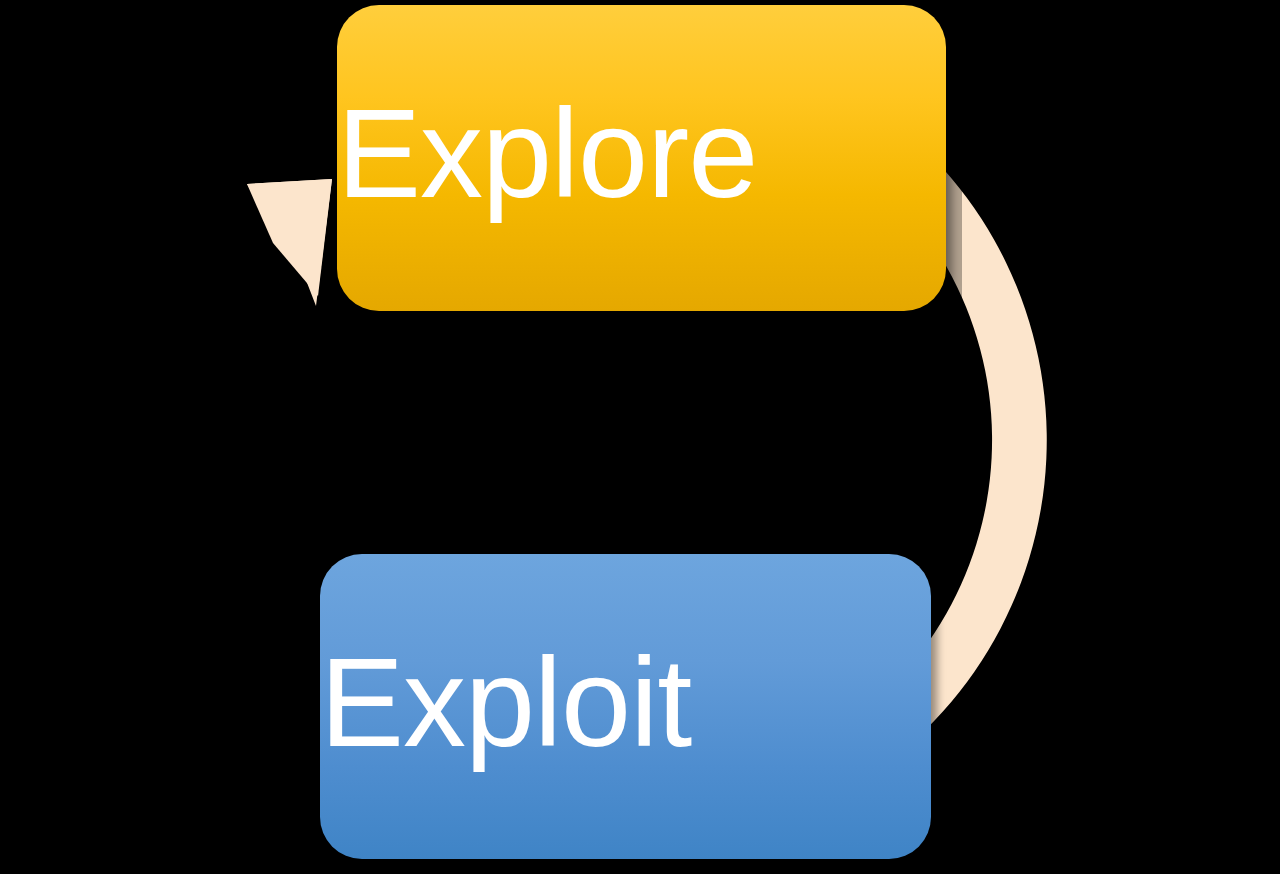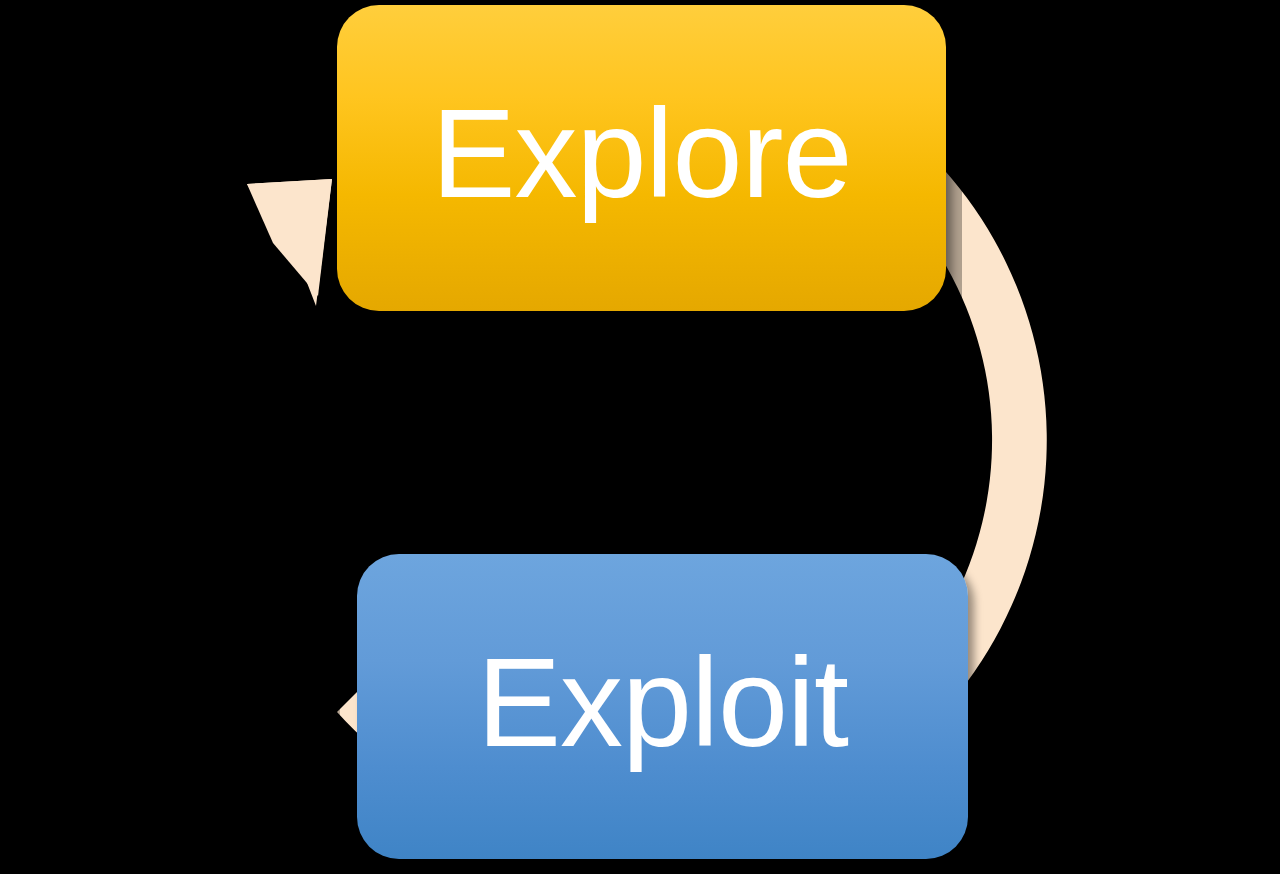--- a/index.html
+++ b/index.html
@@ -23,21 +23,20 @@
     position: absolute;
     left: 0;
     top: 0;
     width: 1280px;
     height: 874px;
   }
   .node-box {
     position: absolute;
     display: flex;
     align-items: center;
-    justify-content: center;
     border-radius: 42px;
     box-sizing: border-box;
   }
   .node-label {
     color: #FFFFFF;
     font-family: "Liberation Sans", sans-serif;
     font-weight: 400;
     font-size: 126px;
     line-height: 1;
     letter-spacing: -1px;
@@ -49,21 +48,21 @@
     top: 5px;
     width: 609px;
     height: 306px;
     background: linear-gradient(to bottom, #FFCE3C 0%, #FFC51F 30%, #F5B800 62%, #E5A800 100%);
     box-shadow: 6px 7px 9px rgba(0,0,0,0.40);
   }
   #explore-box .node-label {
     transform: translateY(-4px);
   }
   #exploit-box {
-    left: 357px;
+    left: 320px;
     top: 554px;
     width: 611px;
     height: 305px;
     background: linear-gradient(to bottom, #6DA5DE 0%, #629BD8 35%, #4E8DCF 70%, #3F84C6 100%);
     box-shadow: 6px 7px 9px rgba(0,0,0,0.40);
   }
   #exploit-box .node-label {
     transform: translateY(-4px);
   }
 </style>

